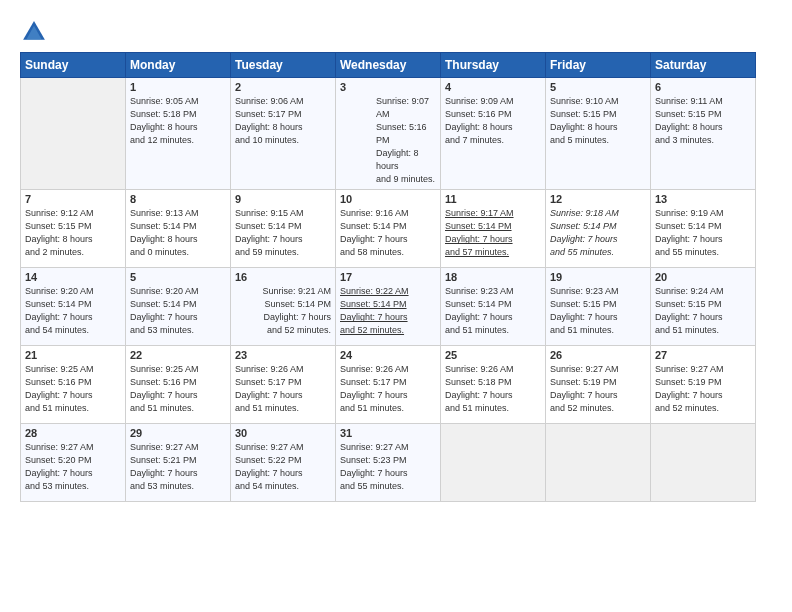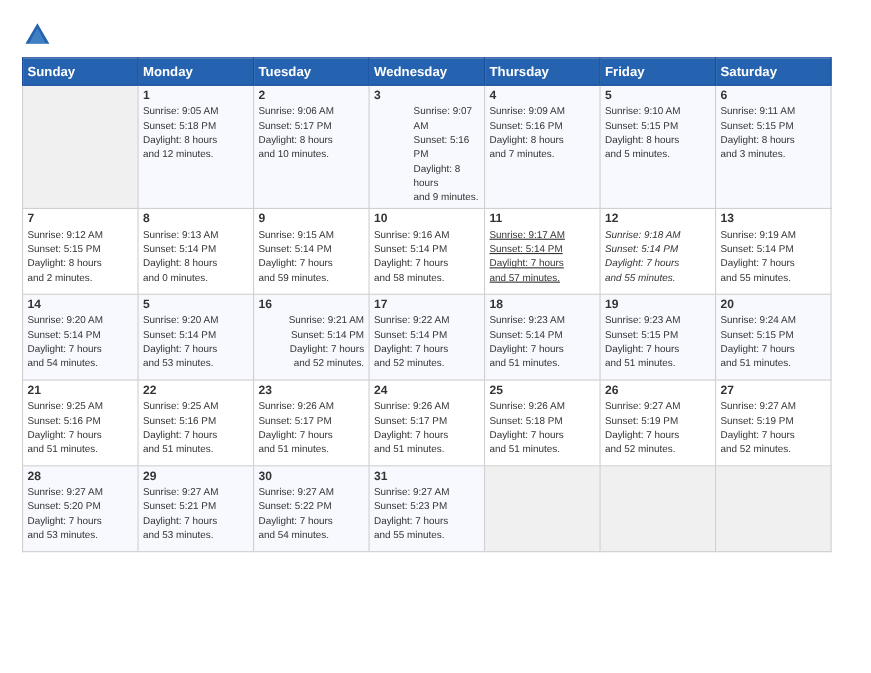--- a/index.html
+++ b/index.html
@@ -242,21 +242,21 @@
           </td>
           <td>
             <span class="day-num">16</span>
             <div class="day-info" style="white-space: pre-line; text-align: right;">Sunrise: 9:21 AM
 Sunset: 5:14 PM
 Daylight: 7 hours
 and 52 minutes.</div>
           </td>
           <td>
             <span class="day-num">17</span>
-            <div class="day-info" style="white-space: pre-line;">Sunrise: 9:22 AM
+            <div class="day-info" style="white-space: pre-line; text-decoration: underline;">Sunrise: 9:22 AM
 Sunset: 5:14 PM
 Daylight: 7 hours
 and 52 minutes.</div>
           </td>
           <td>
             <span class="day-num">18</span>
             <div class="day-info" style="white-space: pre-line;">Sunrise: 9:23 AM
 Sunset: 5:14 PM
 Daylight: 7 hours
 and 51 minutes.</div>

